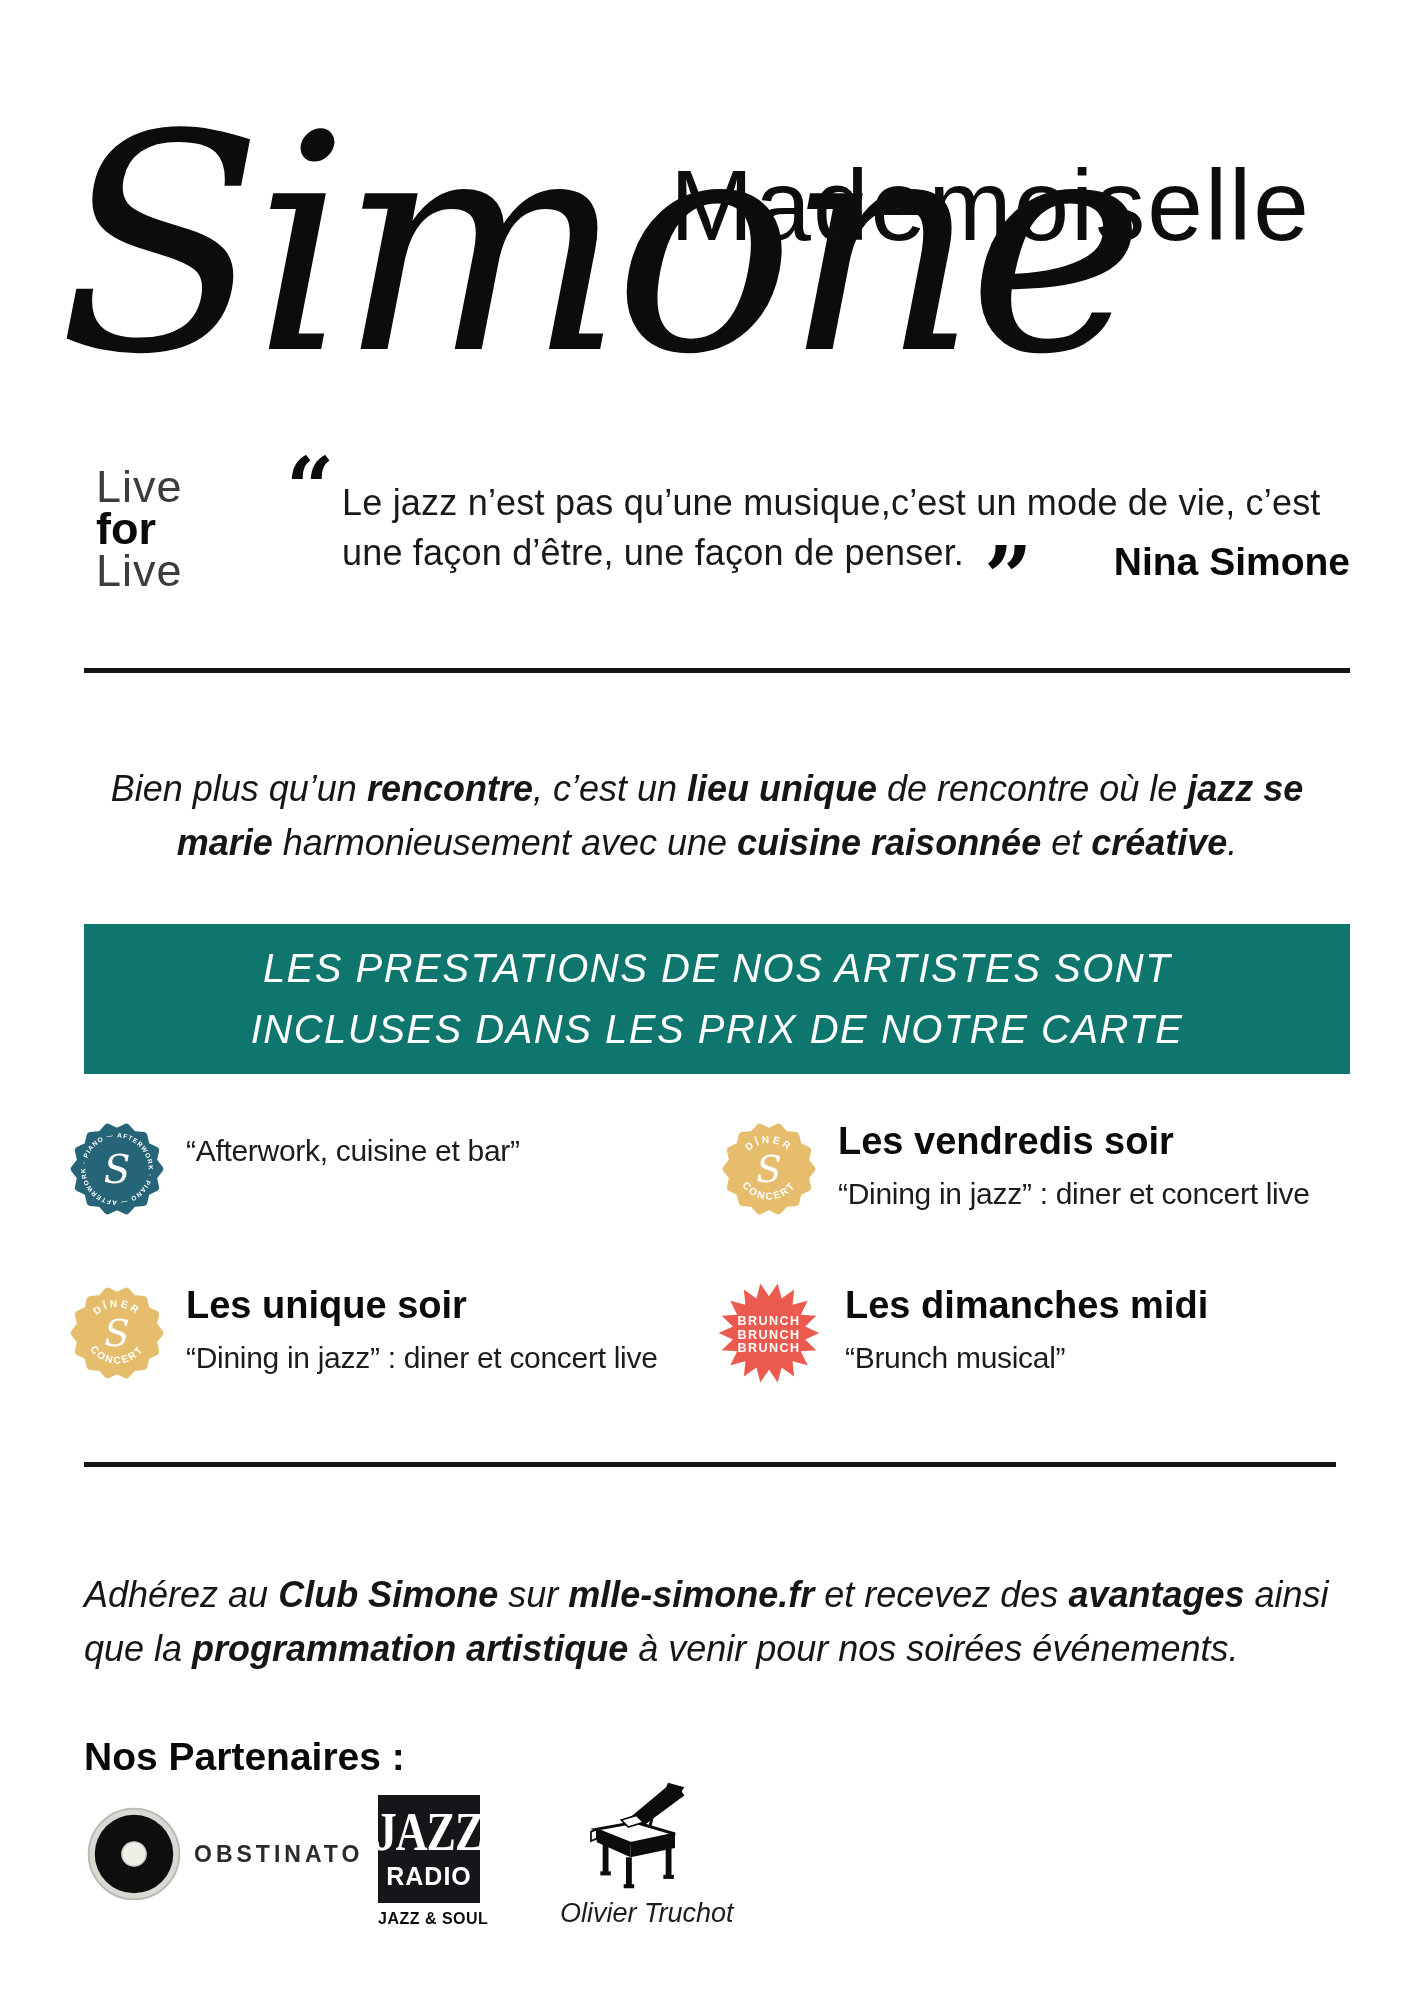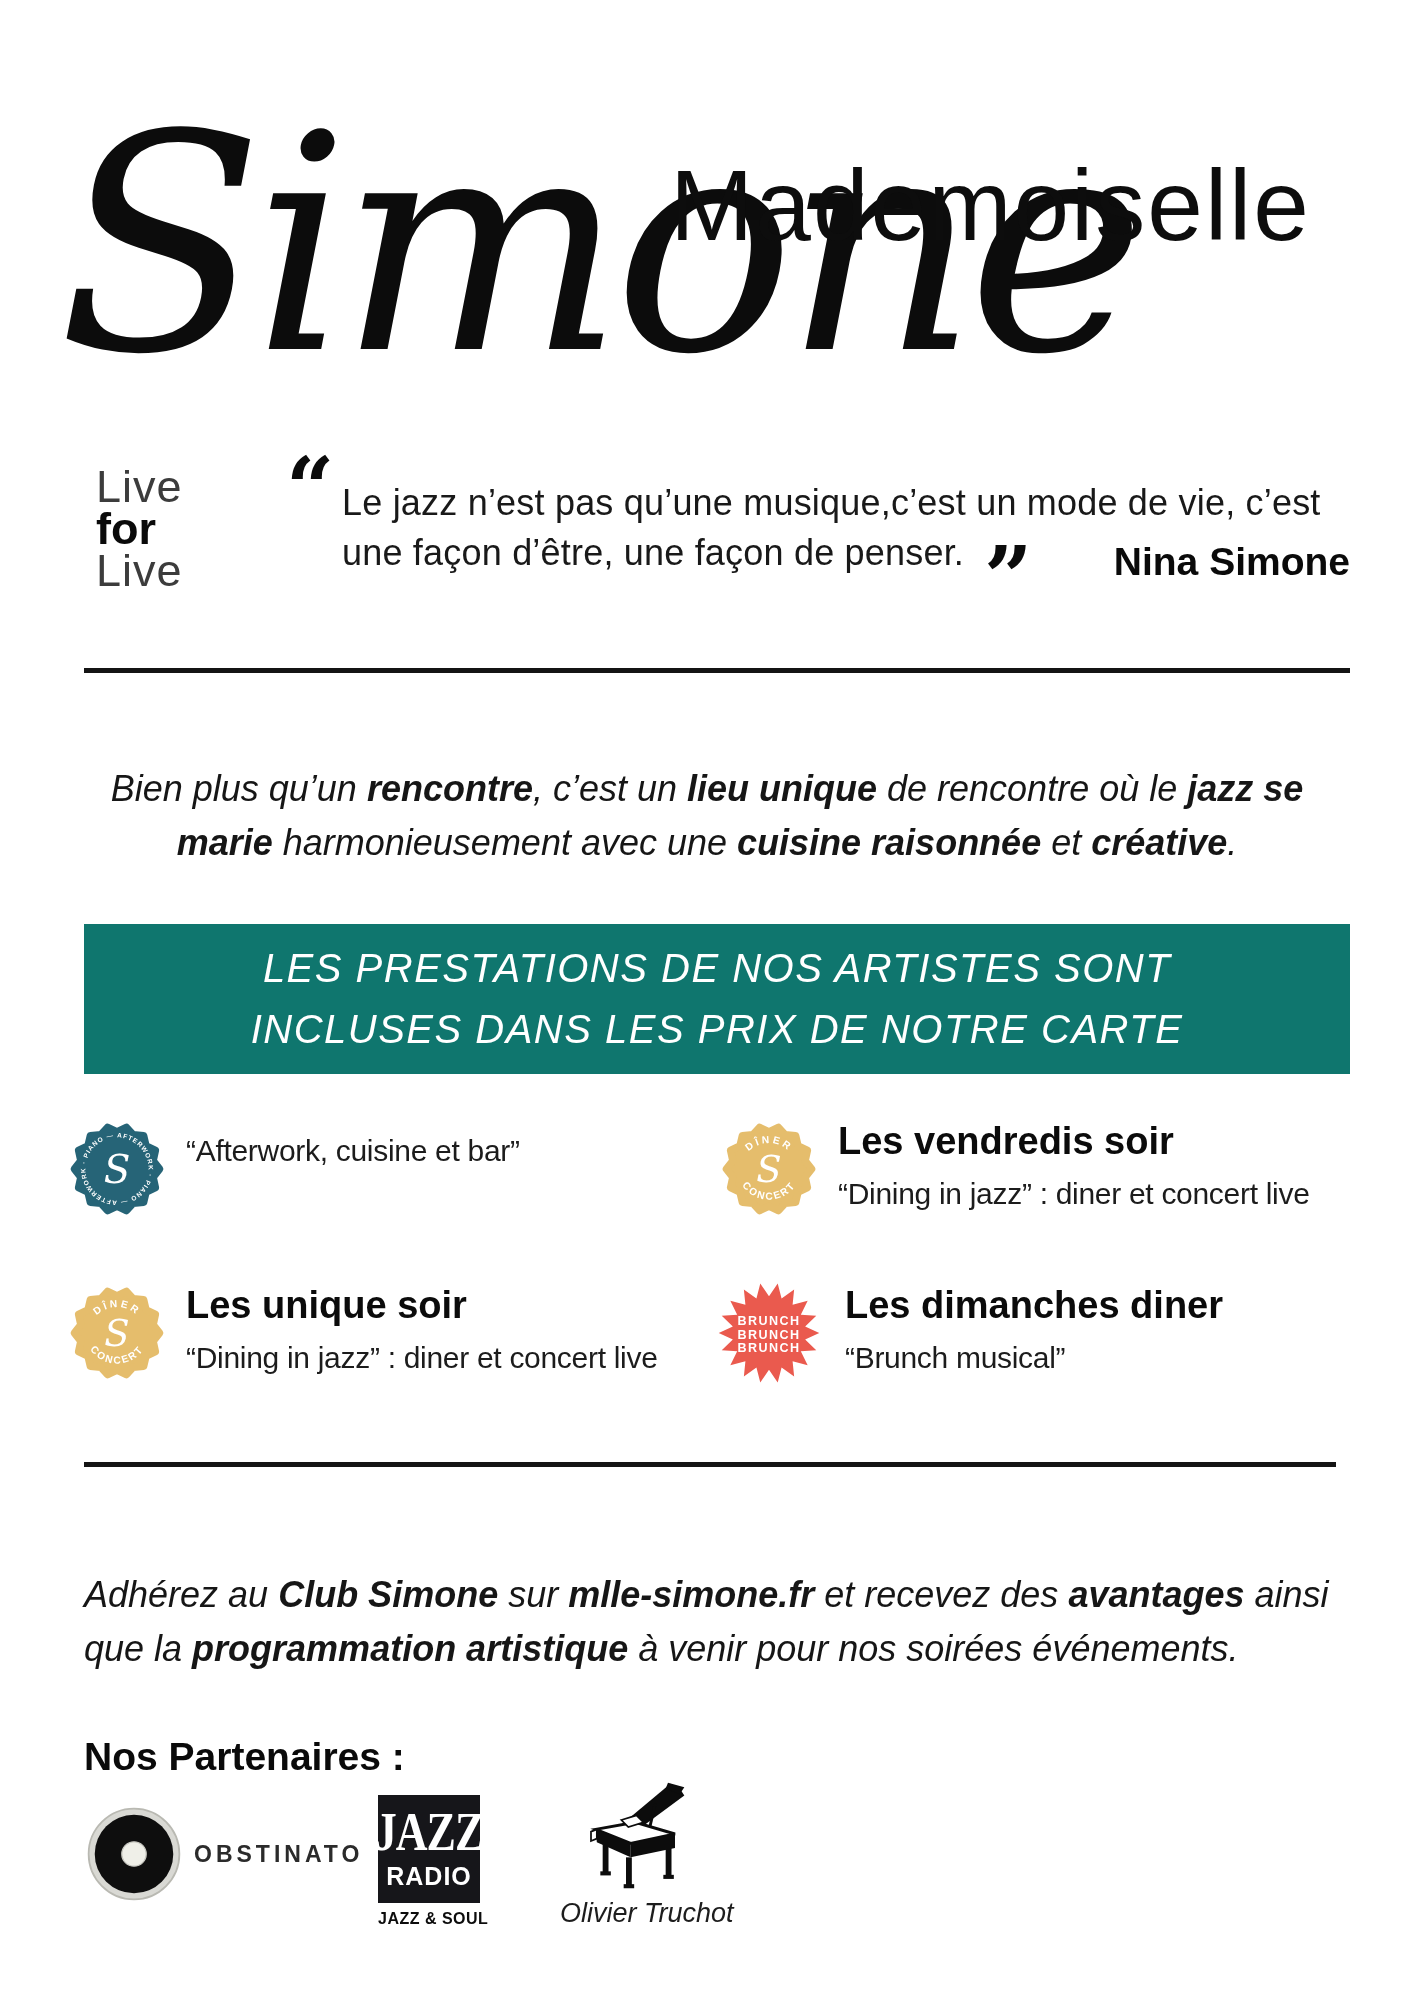--- a/index.html
+++ b/index.html
@@ -177,21 +177,21 @@
   </div>
 
   <div class="abs event ev-4">
     <svg class="badge" width="116" height="116" viewBox="0 0 120 120" style="margin:-7px 0 0 -7px;">
       <polygon points="112,60 97.4,66.6 108.9,77.8 92.9,79 100,93.4 84.4,89.1 86,105 73,95.7 69,111.2 60,98 51,111.2 47,95.7 34,105 35.6,89.1 20,93.4 27.1,79 11.1,77.8 22.6,66.6 8,60 22.6,53.4 11.1,42.2 27.1,41 20,26.6 35.6,30.9 34,15 47,24.3 51,8.8 60,22 69,8.8 73,24.3 86,15 84.4,30.9 100,26.6 92.9,41 108.9,42.2 97.4,53.4" fill="#ea5a4e"></polygon>
       <text x="60" y="52" text-anchor="middle" font-size="13" font-weight="700" letter-spacing="1.5" fill="#ffffff">BRUNCH</text>
       <text x="60" y="66" text-anchor="middle" font-size="13" font-weight="700" letter-spacing="1.5" fill="#ffffff">BRUNCH</text>
       <text x="60" y="80" text-anchor="middle" font-size="13" font-weight="700" letter-spacing="1.5" fill="#ffffff">BRUNCH</text>
     </svg>
     <div class="txt">
-      <div class="title">Les dimanches diner</div>
+      <div class="title">Les dimanches midi</div>
       <div class="subtitle">“Brunch musical”</div>
     </div>
   </div>
 
   <div class="abs divider divider-2"></div>
 
   <p class="abs membership"><span>Adhérez au </span><b>Club Simone</b><span> sur </span><b>mlle-simone.fr</b><span> et recevez des </span><b>avantages</b><span> ainsi que la </span><b>programmation artistique</b><span> à venir pour nos soirées événements.</span></p>
 
   <h3 class="abs partners-heading">Nos Partenaires :</h3>
 

